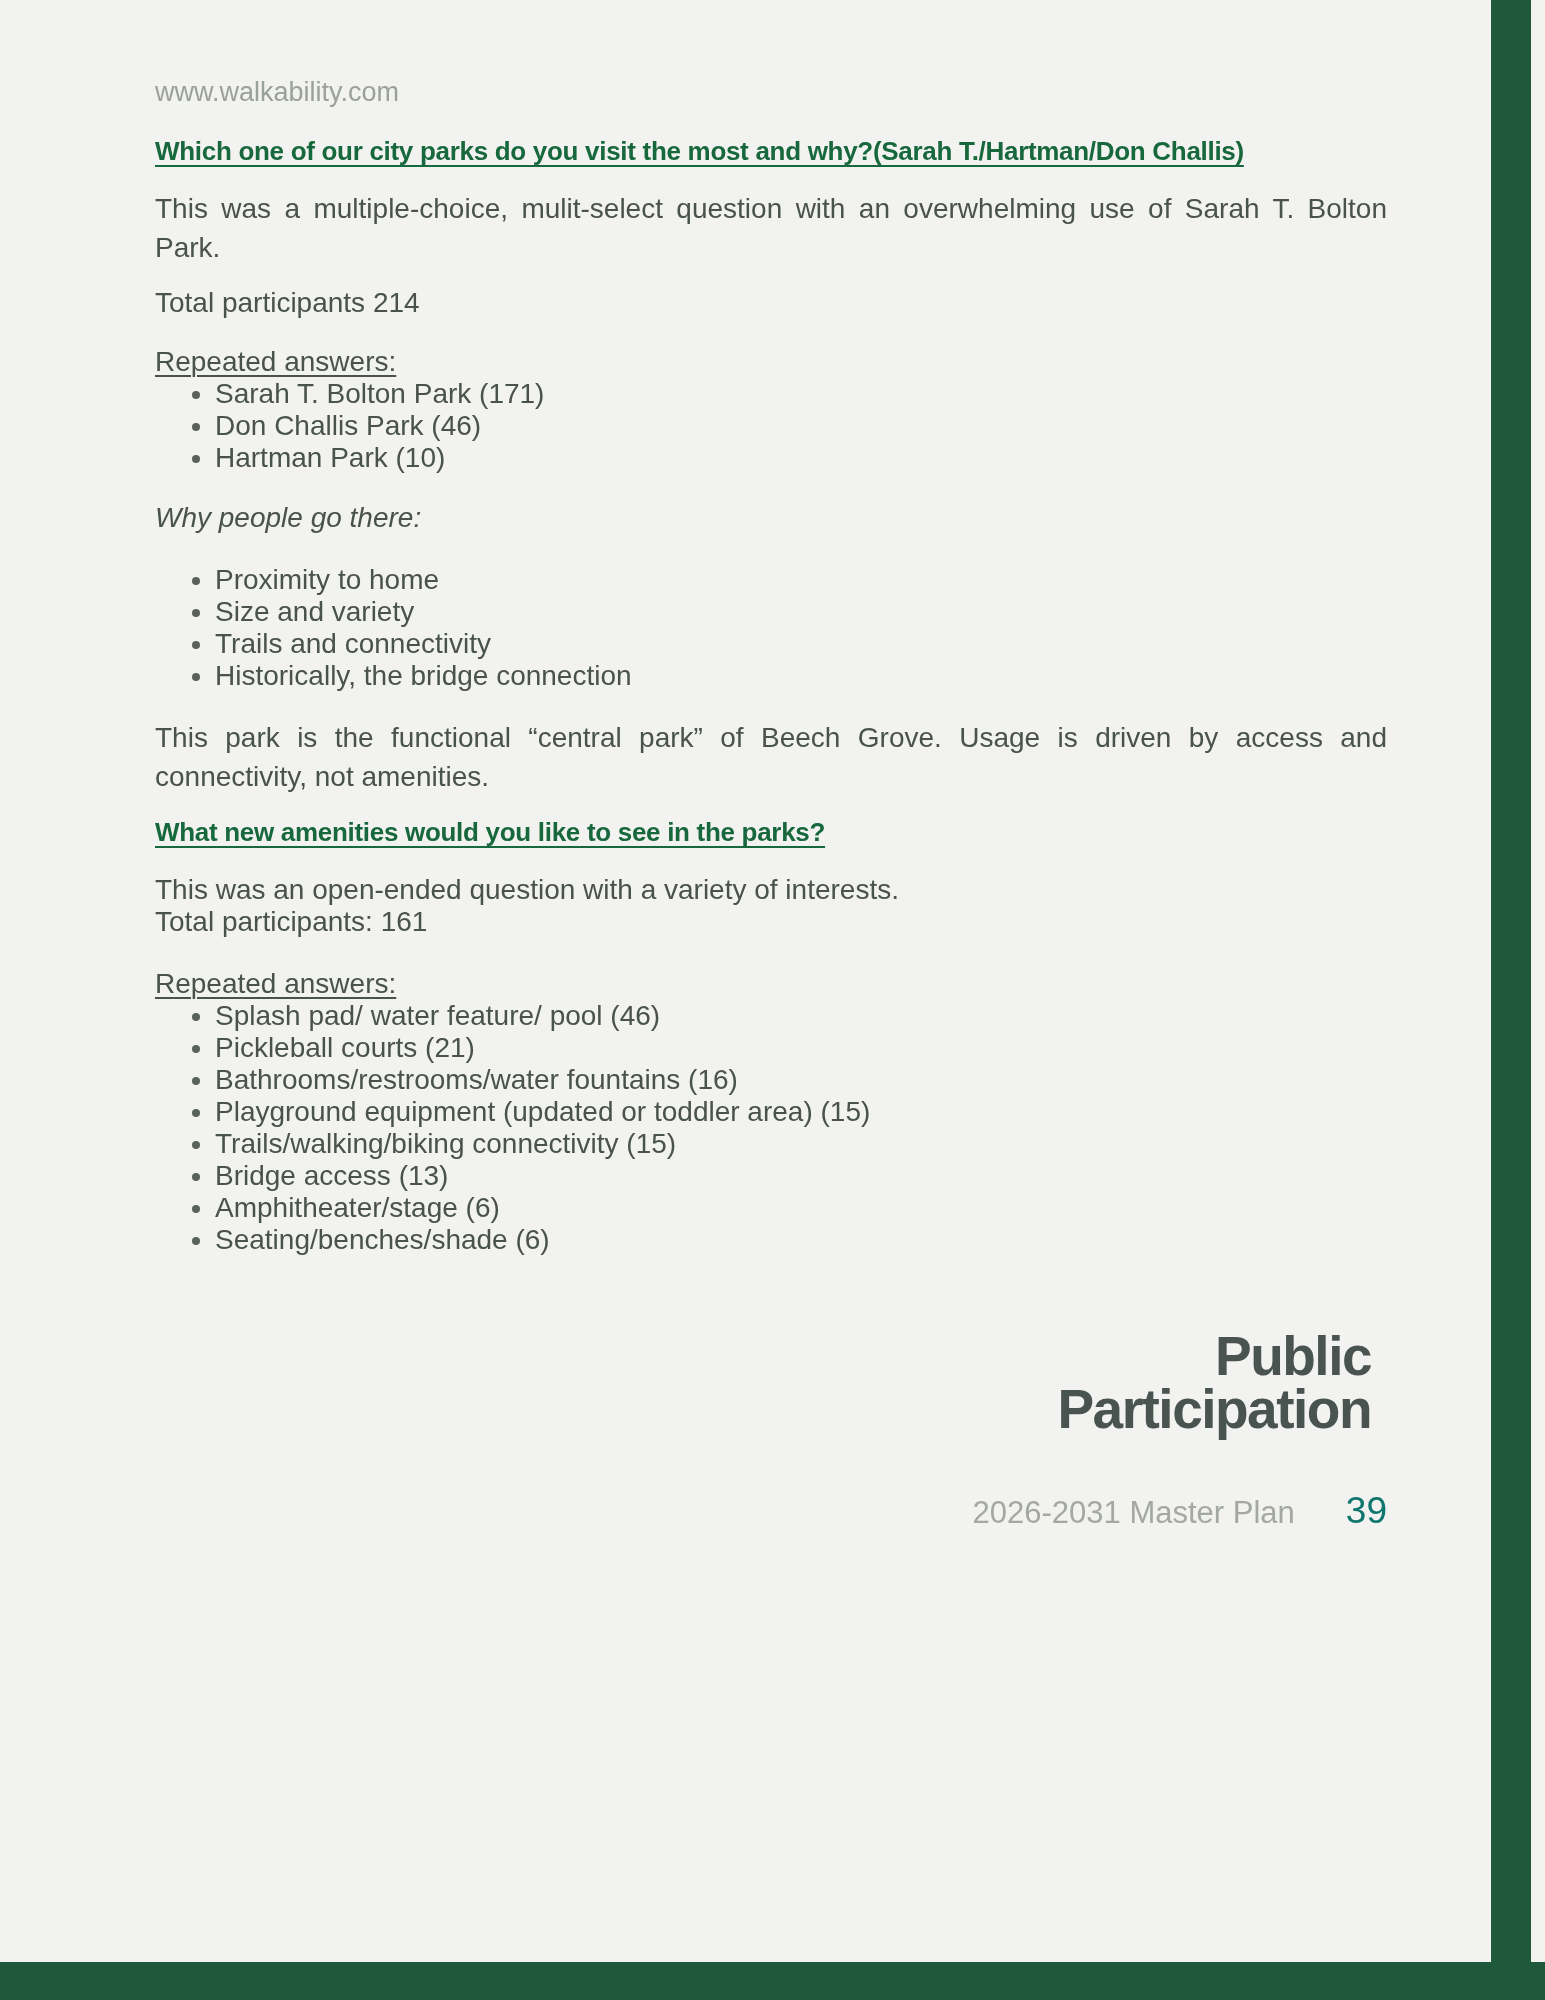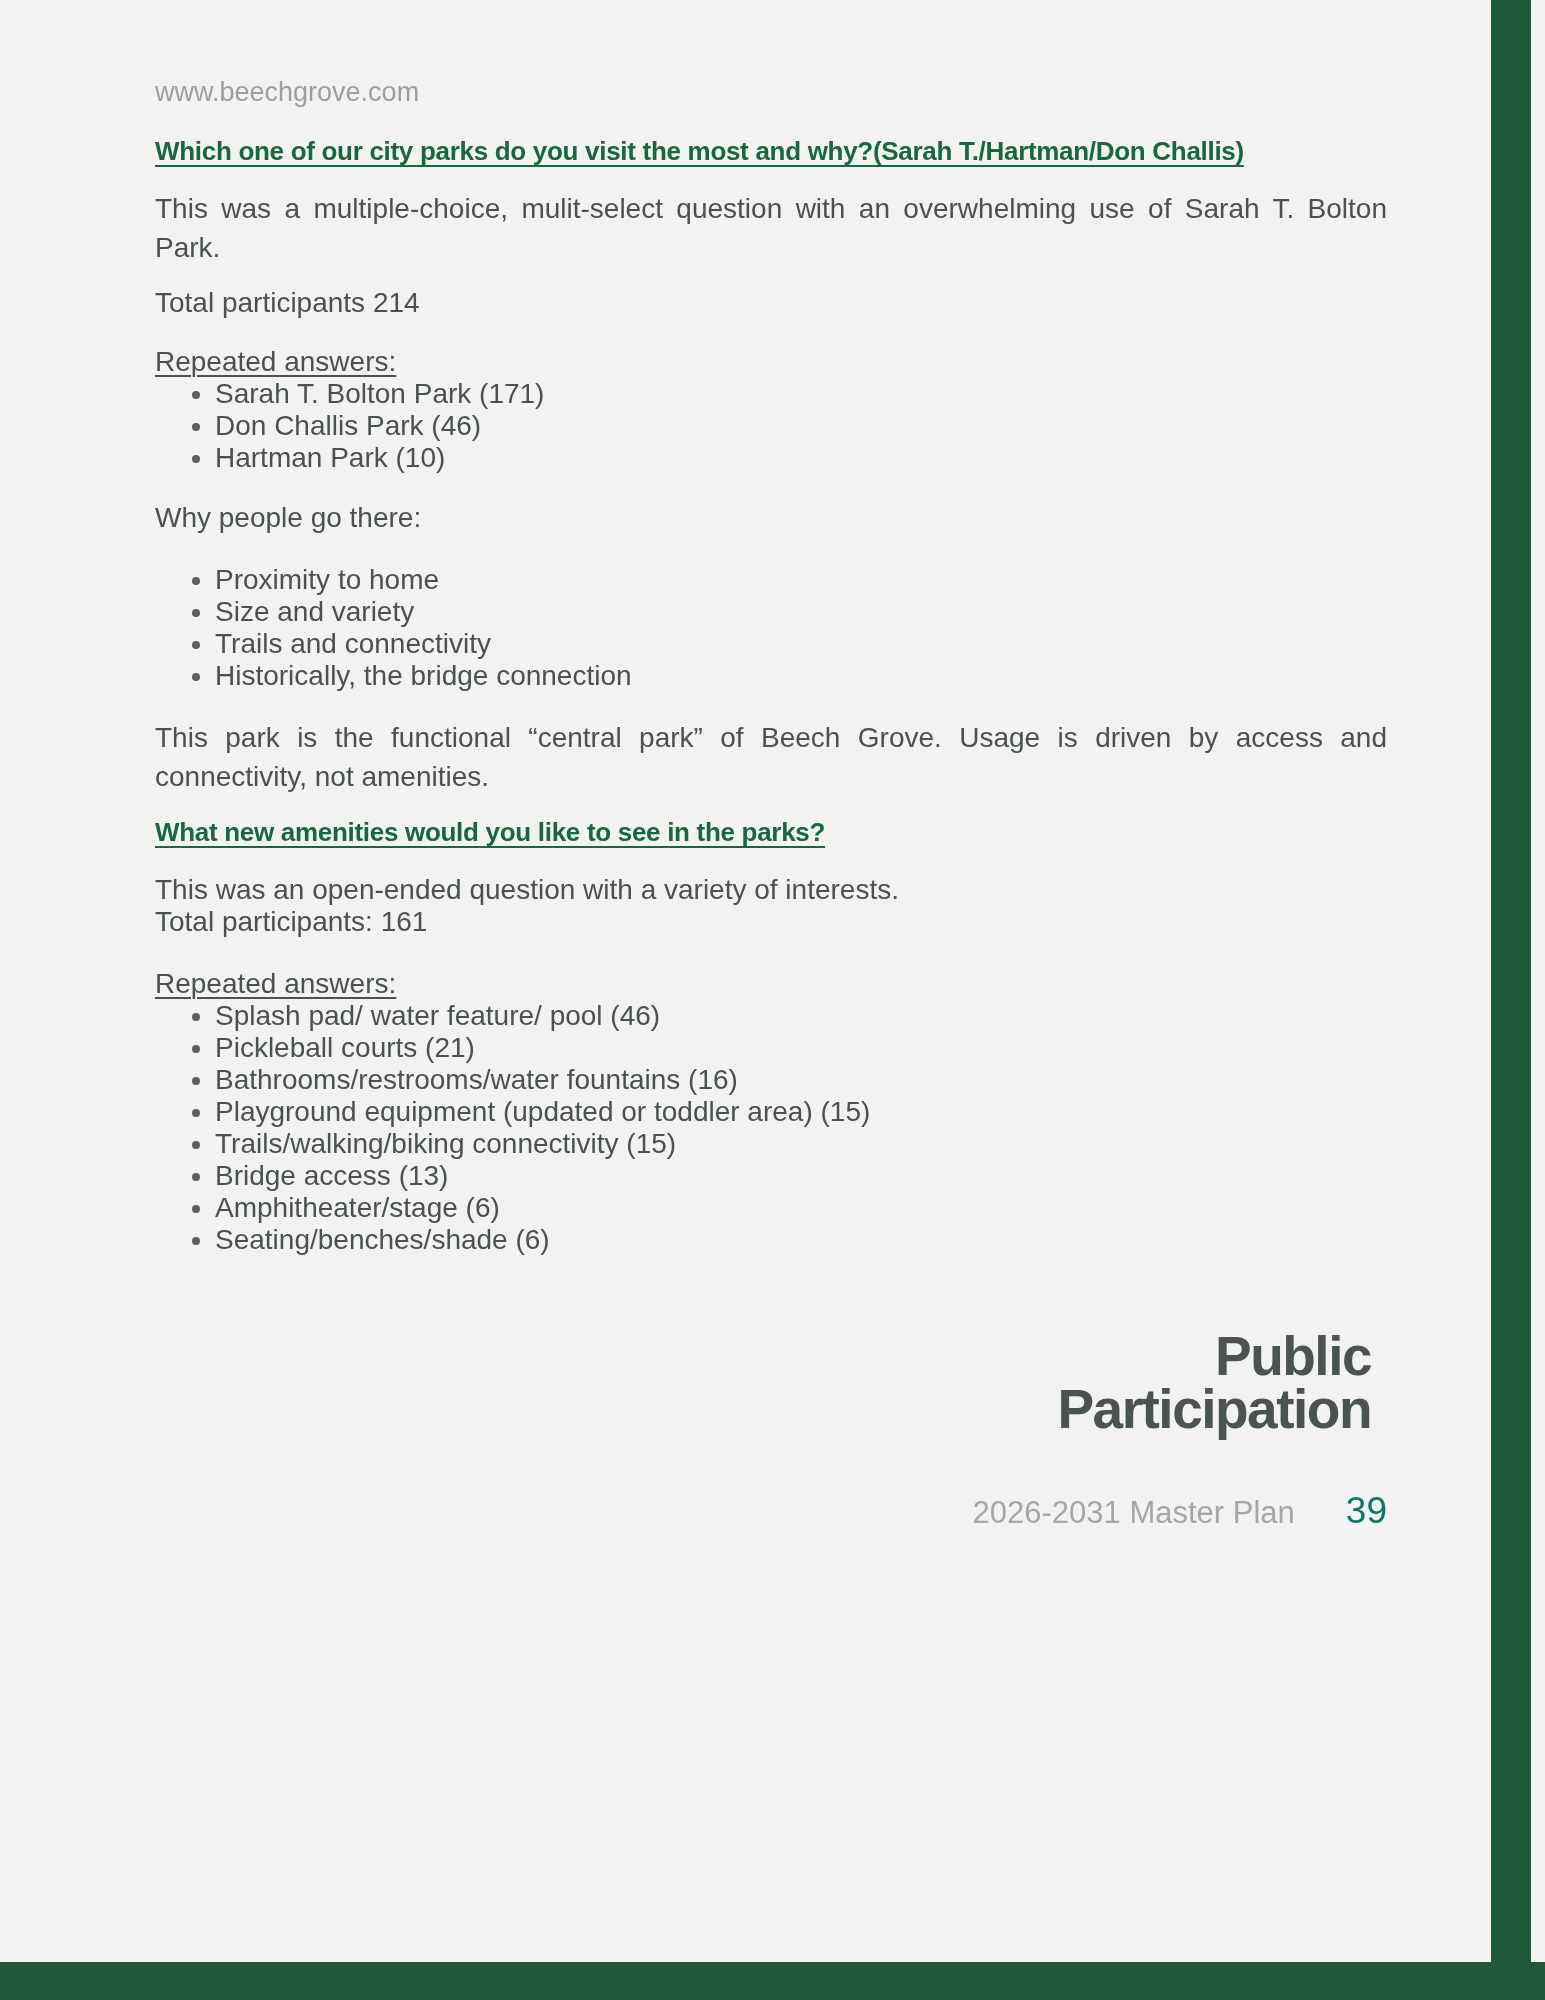--- a/index.html
+++ b/index.html
@@ -75,20 +75,21 @@
     list-style: disc;
     padding-left: 60px;
     font-size: 28px;
     line-height: 32px;
   }
   ul.bullets li::marker { color: #5a615c; }
   .why-label {
     margin-top: 28px;
     font-size: 28px;
     line-height: 32px;
+    font-style: italic;
   }
   .list2 { margin-top: 30px; }
   .conclusion { margin-top: 26px; }
   .intro-block {
     font-size: 28px;
     line-height: 32px;
   }
   .label2 { margin-top: 30px; }
   
   .footer-title {
@@ -122,21 +123,21 @@
 </head>
 <body>
 
 <div class="page">
 
   <div class="bar-right"></div>
   <div class="bar-bottom"></div>
 
   <div class="content">
 
-    <div class="site-url">www.beechgrove.com</div>
+    <div class="site-url">www.walkability.com</div>
 
     <h2 class="q q1">Which one of our city parks do you visit the most and why?(Sarah T./Hartman/Don Challis)</h2>
 
     <p class="body justify intro1">This was a multiple-choice, mulit-select question with an overwhelming use of Sarah T. Bolton Park.</p>
 
     <p class="body total1">Total participants 214</p>
 
     <p class="label">Repeated answers:</p>
 
     <ul class="bullets">

